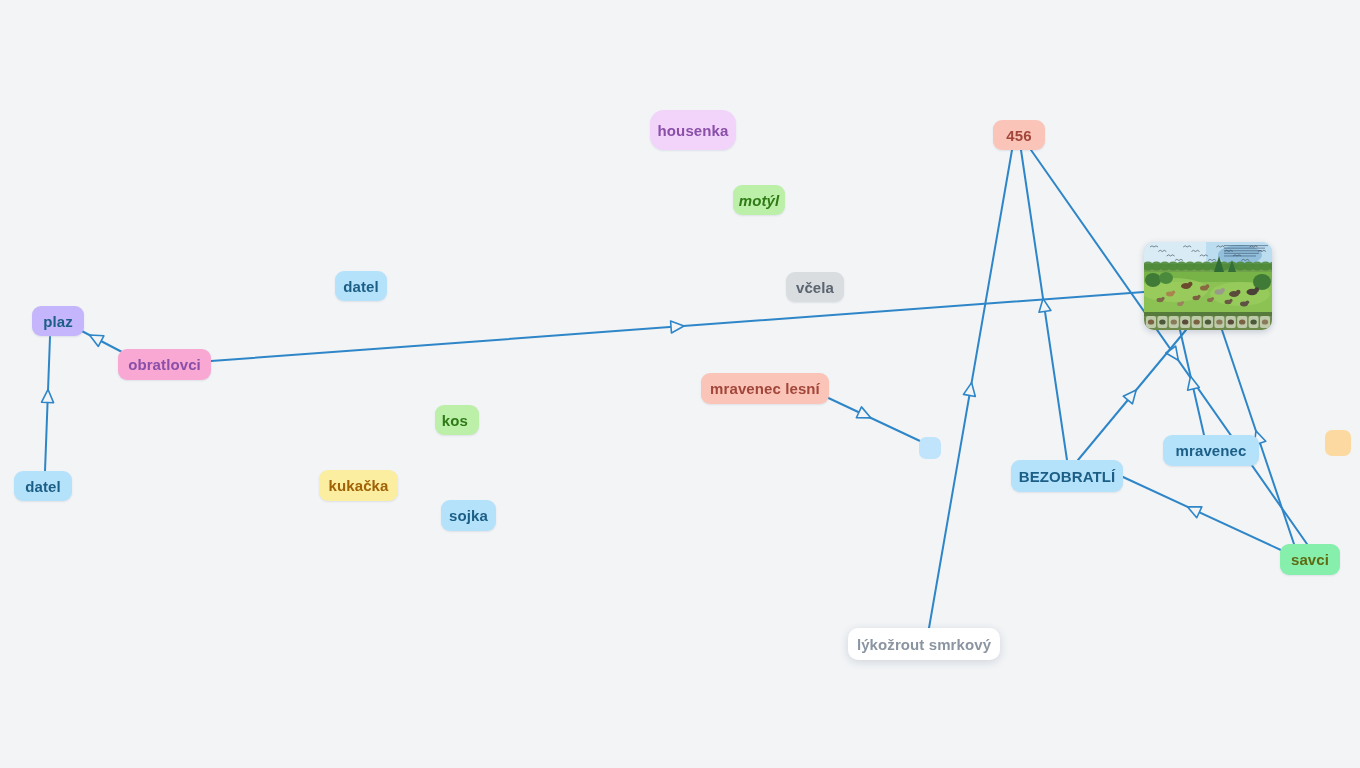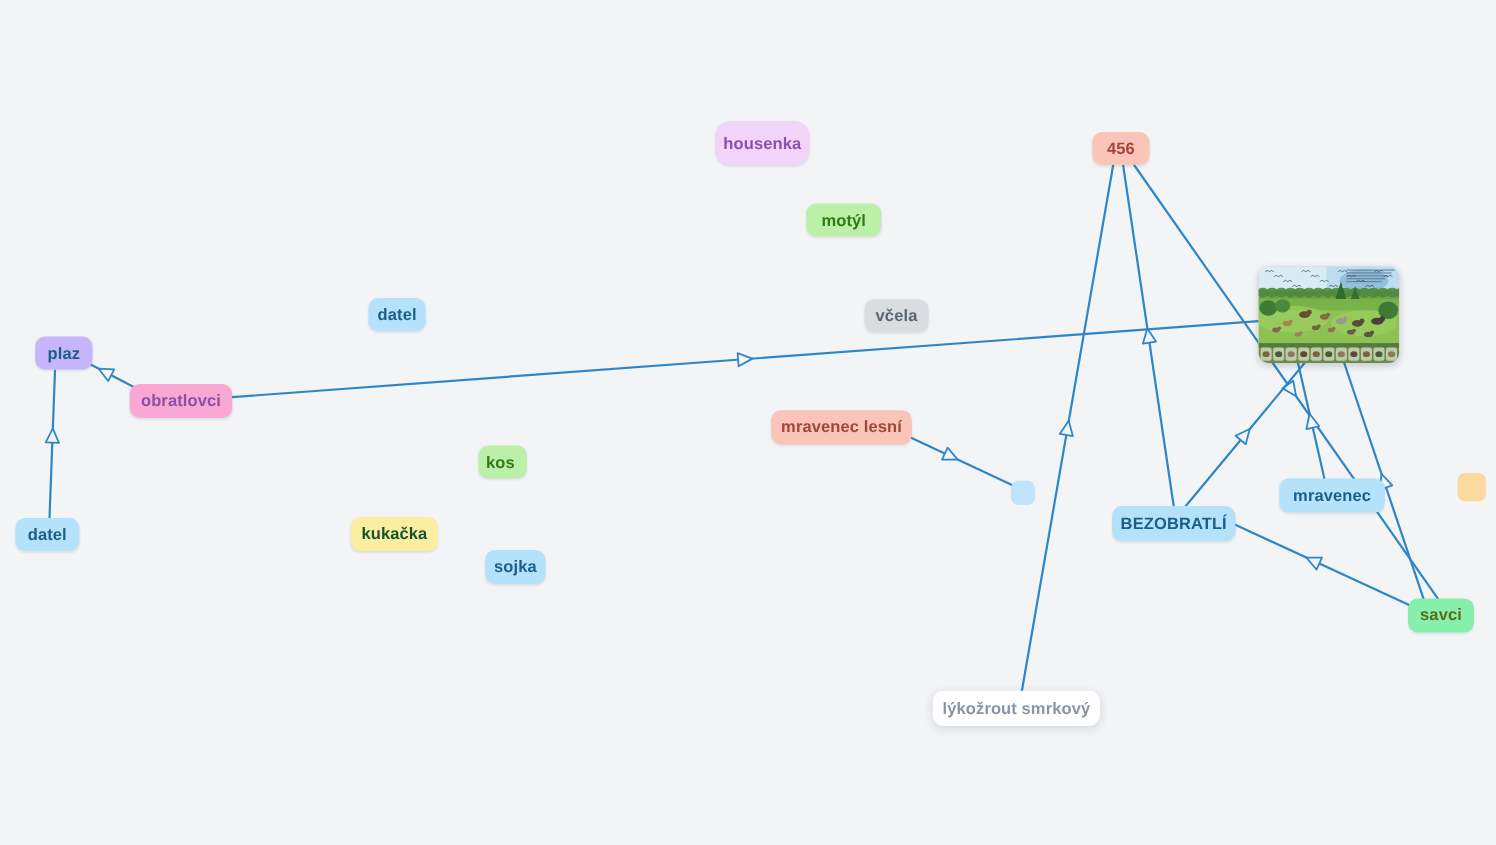--- a/index.html
+++ b/index.html
@@ -119,21 +119,21 @@
       </g>
       <g>
         <line x1="1283" y1="551" x2="1123" y2="477" stroke="#2e86c8" stroke-width="2" stroke-linecap="round"></line>
         <polygon points="1187.5004242349346,506.8314462086572 1201.8182408032283,506.8427915466669 1196.780910726903,517.7343160360186" fill="#f2f4f6" stroke="#2e86c8" stroke-width="1.6" stroke-linejoin="round"></polygon>
       </g>
     </svg>
   <div id="node-layer">
       <div class="node" style="left: 650px; top: 110px; width: 86px; height: 40px; background: rgb(242, 212, 251); color: rgb(138, 79, 168); border-radius: 14px;">
         <span>housenka</span>
       </div>
-      <div class="node" style="left: 733px; top: 185px; width: 68px; height: 30px; background: rgb(188, 240, 168); color: rgb(47, 122, 22);">
+      <div class="node" style="left: 733px; top: 185px; width: 52px; height: 30px; background: rgb(188, 240, 168); color: rgb(47, 122, 22); font-style: italic;">
         <span>motýl</span>
       </div>
       <div class="node" style="left: 993px; top: 120px; width: 52px; height: 30px; background: rgb(251, 196, 184); color: rgb(162, 70, 58);">
         <span>456</span>
       </div>
       <div class="node" style="left: 335px; top: 271px; width: 52px; height: 30px; background: rgb(181, 226, 251); color: rgb(28, 95, 134);">
         <span>datel</span>
       </div>
       <div class="node" style="left: 786px; top: 272px; width: 58px; height: 30px; background: rgb(218, 221, 223); color: rgb(90, 101, 112);">
         <span>včela</span>
@@ -254,21 +254,21 @@
       <div class="node" style="left: 1011px; top: 460px; width: 112px; height: 32px; background: rgb(181, 226, 251); color: rgb(28, 95, 134);">
         <span>BEZOBRATLÍ</span>
       </div>
       <div class="node" style="left: 1163px; top: 435px; width: 96px; height: 31px; background: rgb(181, 226, 251); color: rgb(28, 95, 134);">
         <span>mravenec</span>
       </div>
       <div class="node empty" style="left: 1325px; top: 430px; width: 26px; height: 26px; background: rgb(252, 217, 160); color: rgb(138, 90, 26);"></div>
       <div class="node" style="left: 14px; top: 471px; width: 58px; height: 30px; background: rgb(181, 226, 251); color: rgb(28, 95, 134);">
         <span>datel</span>
       </div>
-      <div class="node" style="left: 319px; top: 470px; width: 79px; height: 31px; background: rgb(251, 238, 160); color: #14532d;">
+      <div class="node" style="left: 319px; top: 470px; width: 79px; height: 31px; background: rgb(251, 238, 160); color: #a16207;">
         <span>kukačka</span>
       </div>
       <div class="node" style="left: 441px; top: 500px; width: 55px; height: 31px; background: rgb(181, 226, 251); color: rgb(28, 95, 134);">
         <span>sojka</span>
       </div>
       <div class="node" style="left: 1280px; top: 544px; width: 60px; height: 31px; background: #86efac; color: rgb(94, 107, 18);">
         <span>savci</span>
       </div>
       <div class="node plain" style="left: 848px; top: 628px; width: 152px; height: 32px; background: rgb(255, 255, 255); color: rgb(139, 149, 161);">
         <span>lýkožrout smrkový</span>

